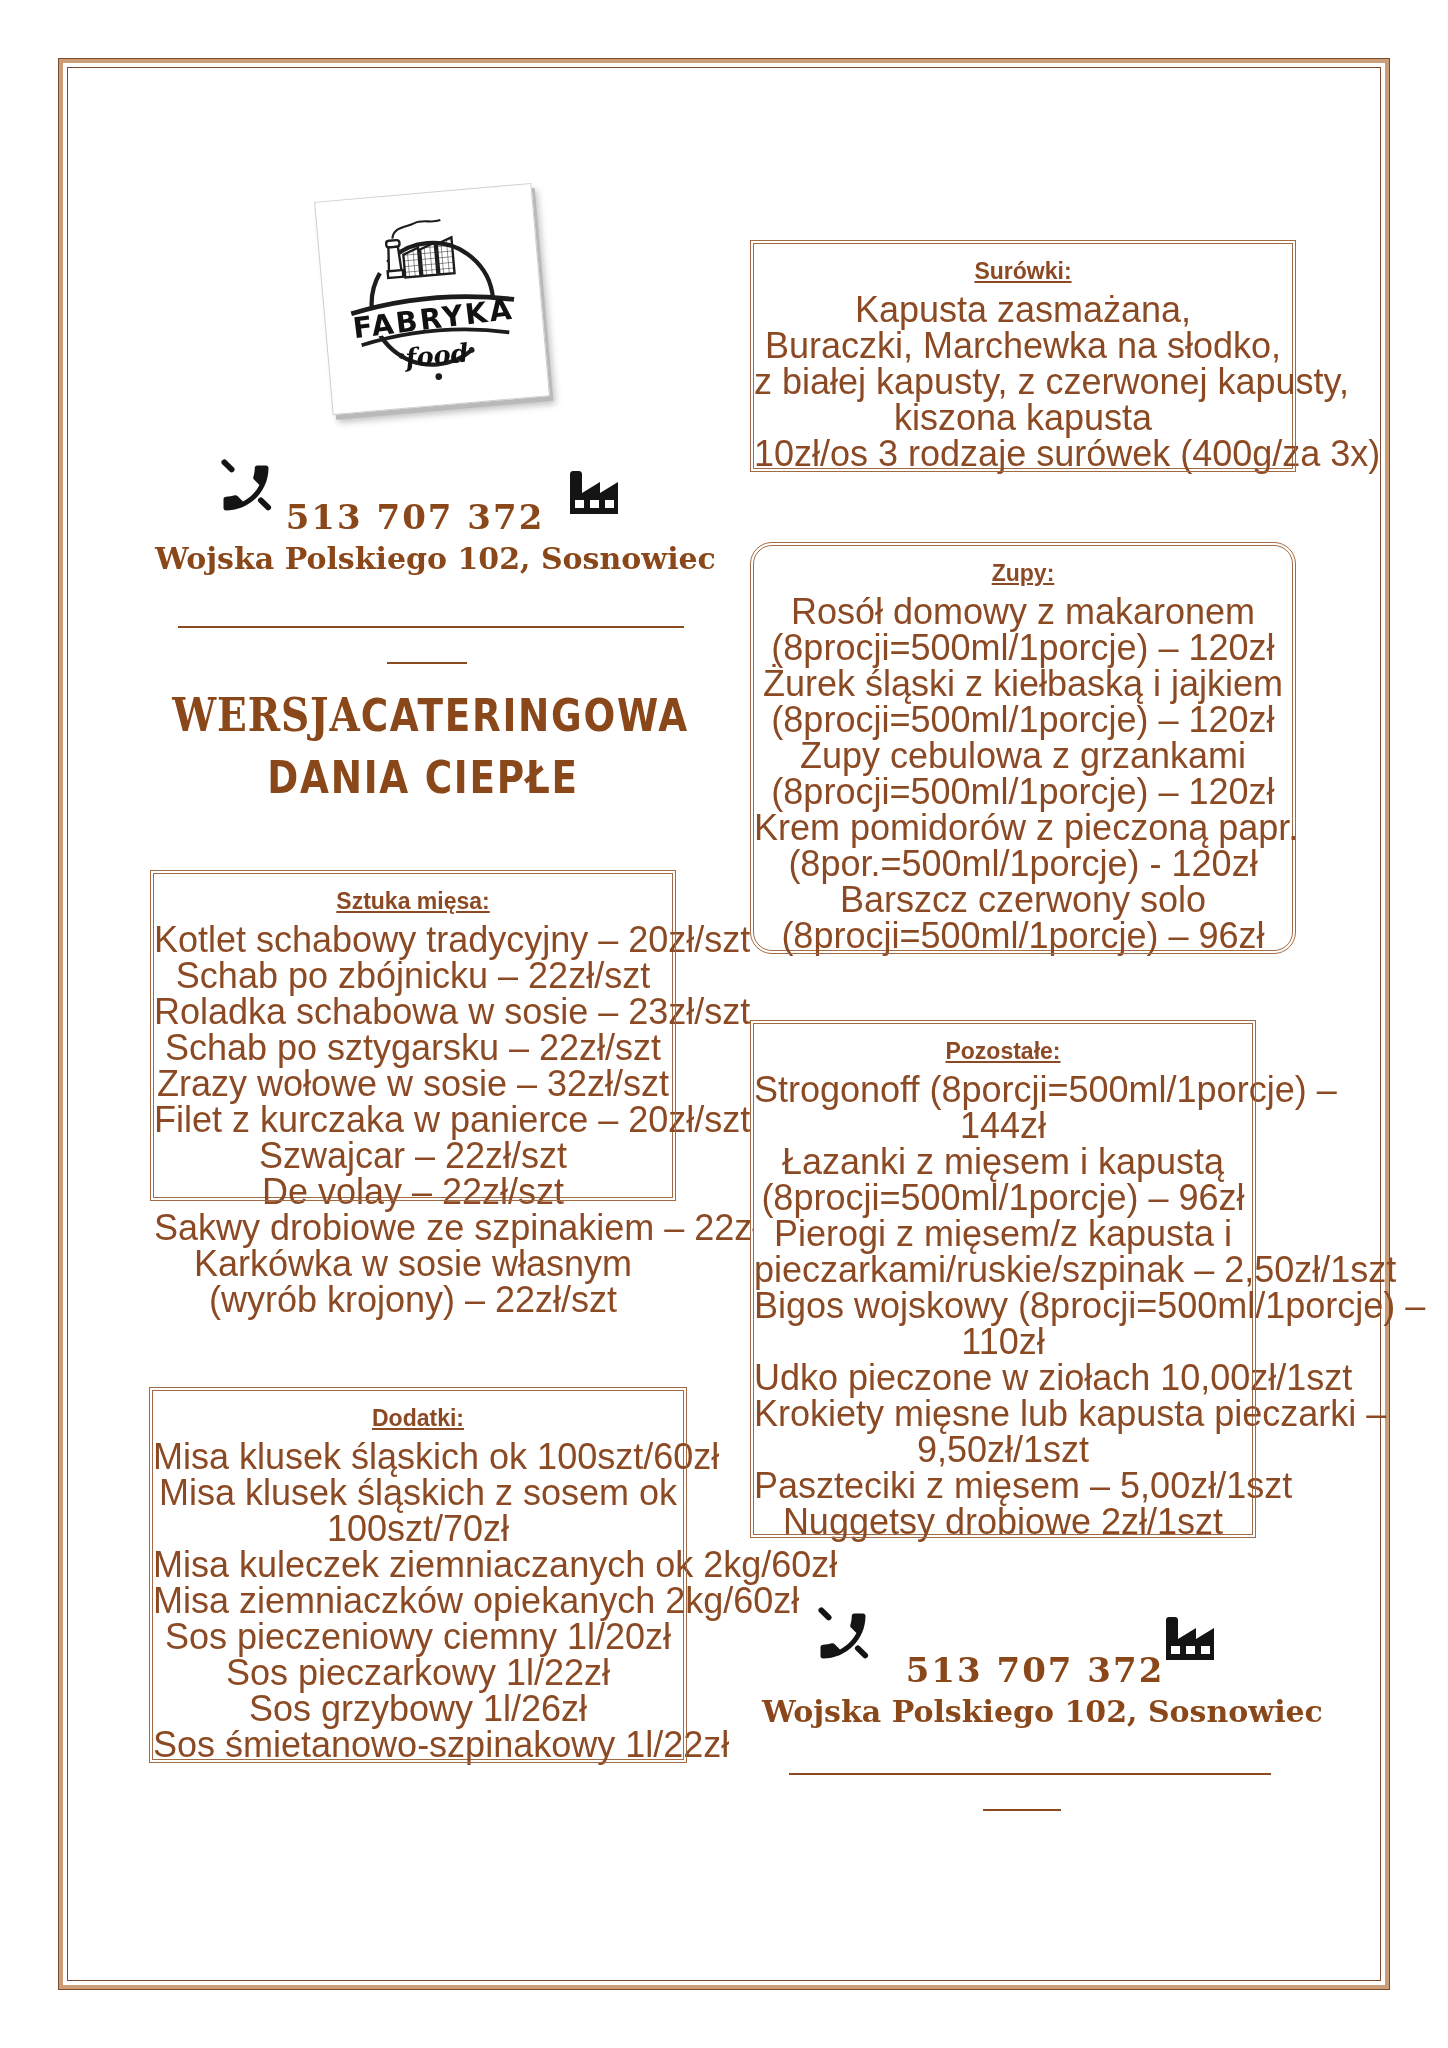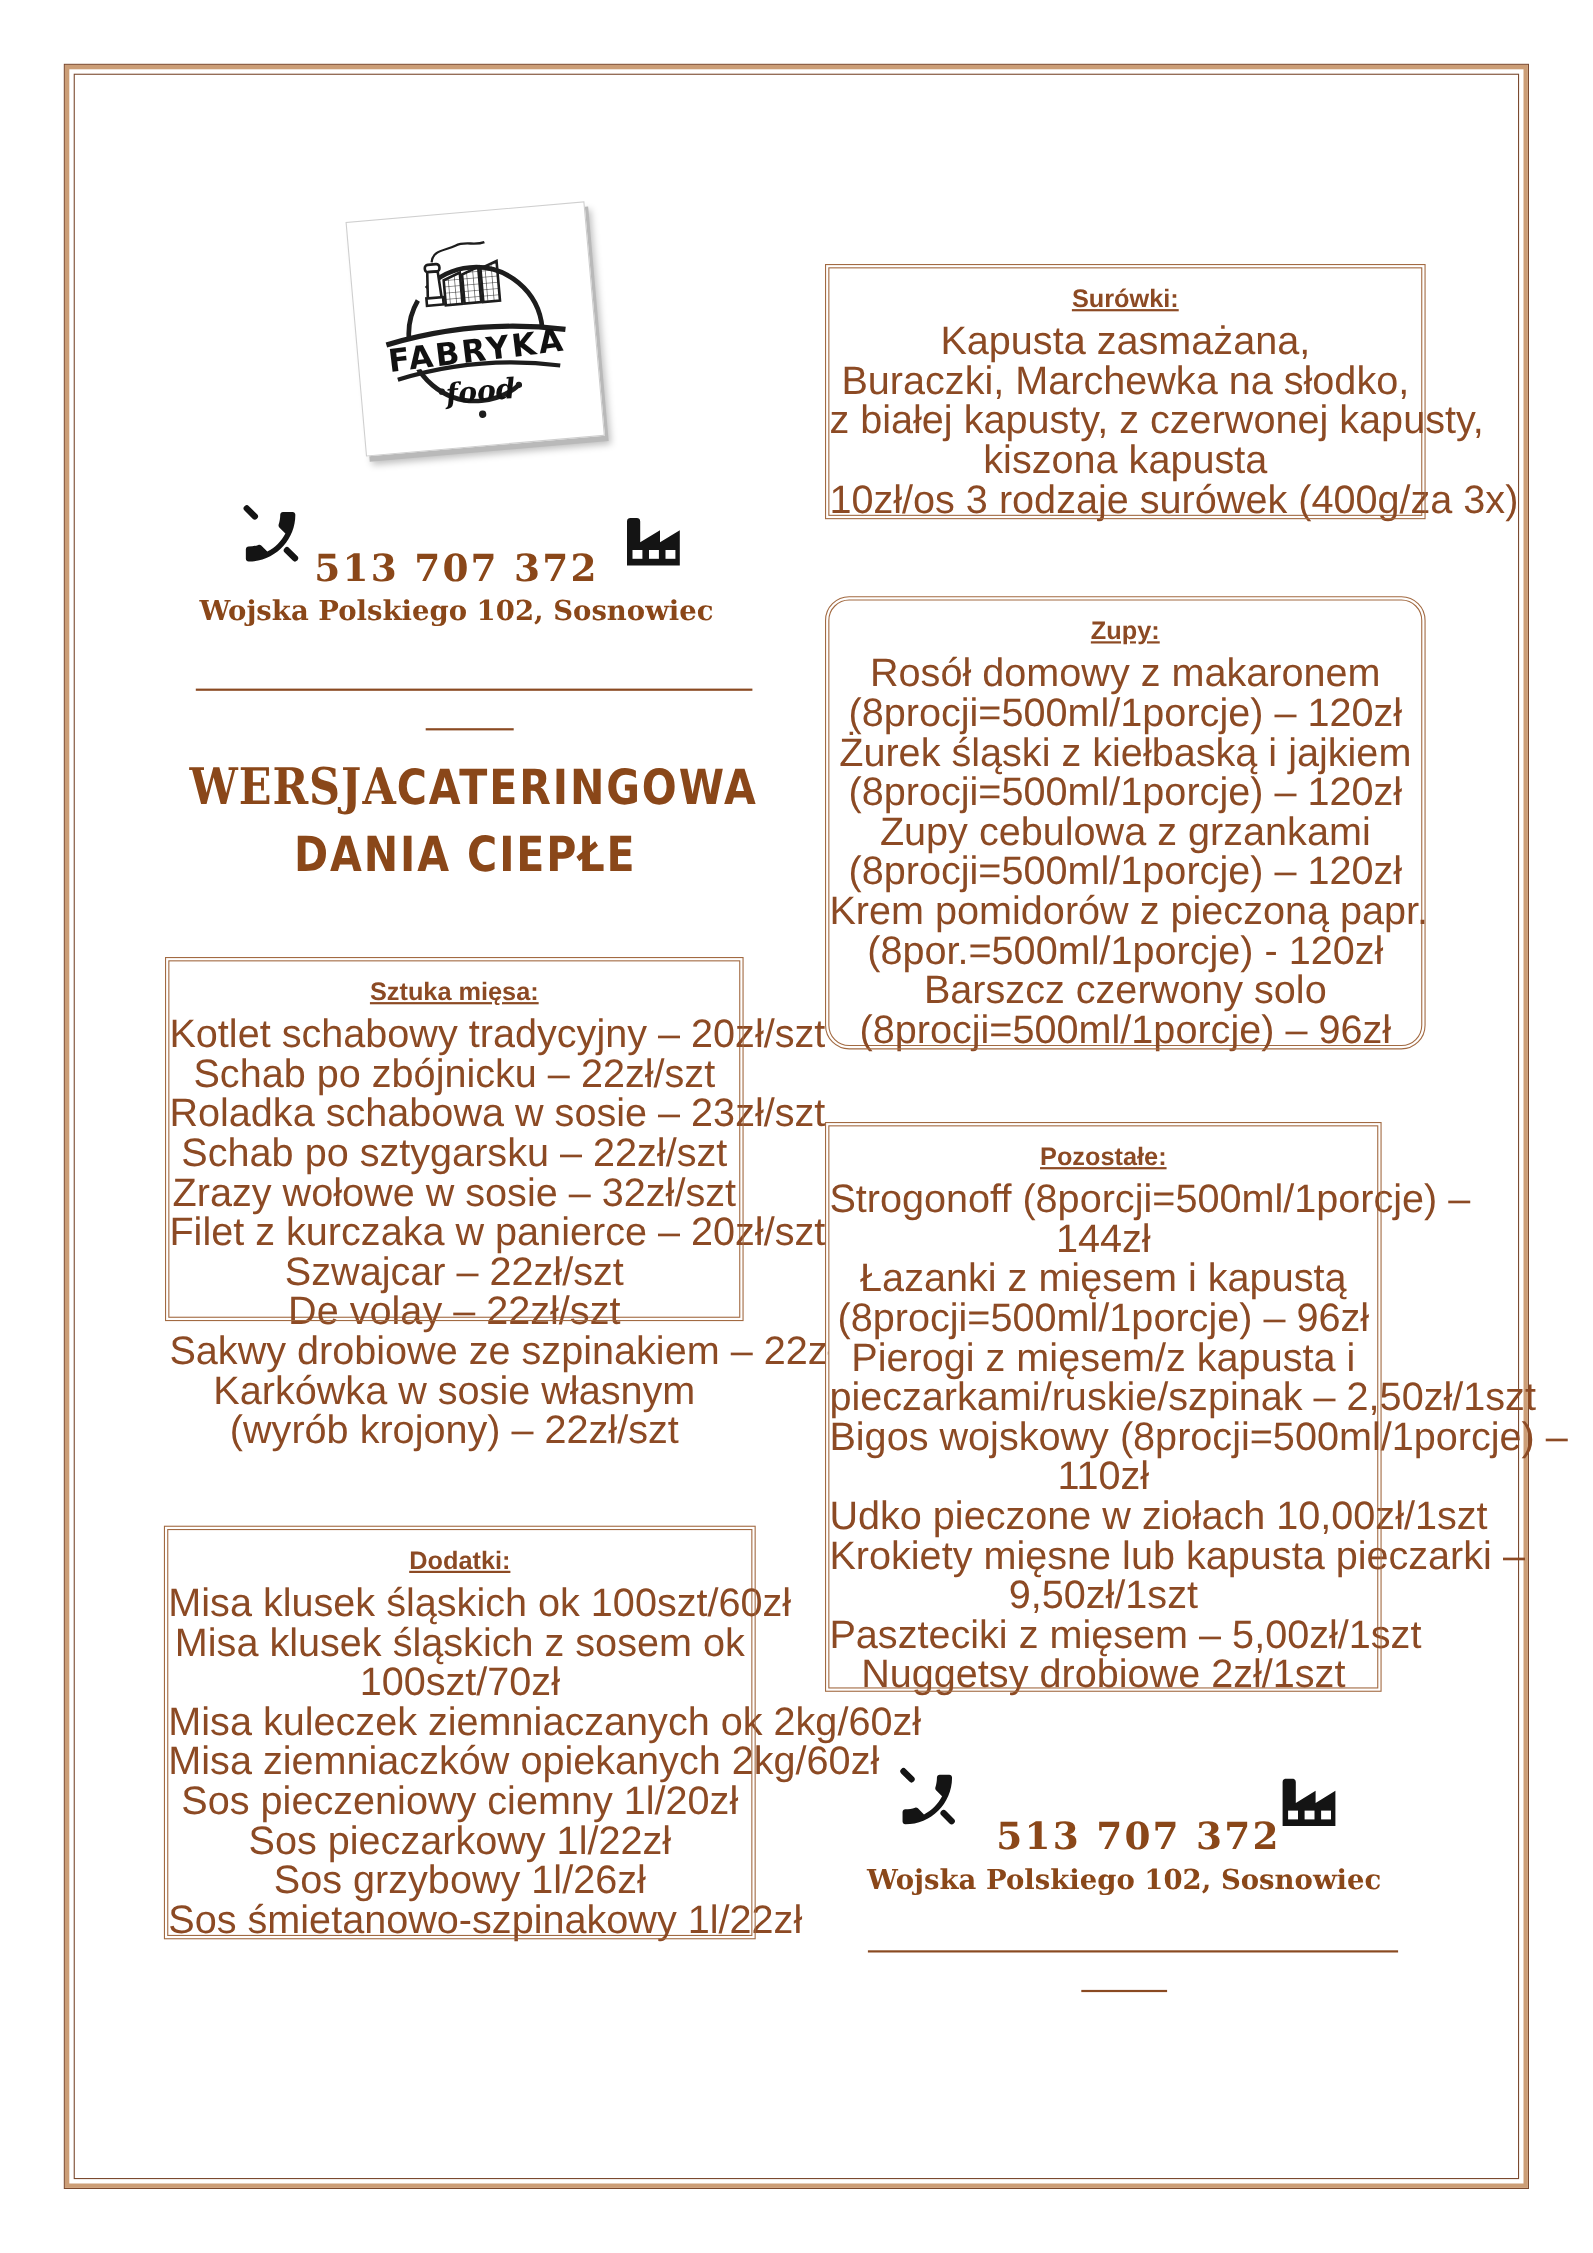--- a/index.html
+++ b/index.html
@@ -32,21 +32,21 @@
     position:absolute;left:323px;top:192px;width:216px;height:212px;
     background:#fff;border:1px solid #cfcfcf;
     transform:rotate(-5deg);
     box-shadow:3px 5px 0 #b9b9b9, 5px 8px 7px rgba(0,0,0,.25);
   }
   .logo-card svg{position:absolute;left:13px;top:8px;}
   
   .contact-line{position:absolute;color:var(--serif-brown);
     font-family:"DejaVu Serif", serif;font-weight:bold;text-align:center;white-space:nowrap;}
   .phone-num{font-size:34px;letter-spacing:2px;text-align:center;}
-  .addr{font-size:25px;letter-spacing:0;}
+  .addr{font-size:30px;letter-spacing:0;}
   .icon{position:absolute;}
   .rule{position:absolute;background:var(--rule-brown);height:2px;}
   
   .heading{
     position:absolute;left:128px;width:590px;text-align:center;color:var(--serif-brown);
     white-space:nowrap;transform:scaleX(.85);transform-origin:50% 50%;
   }
   .serif-part{font-family:"DejaVu Serif", serif;font-weight:bold;font-size:46px;letter-spacing:1px;}
   .deco-part{font-family:"DejaVu Sans", sans-serif;font-weight:800;font-size:44px;letter-spacing:2px;}
   

